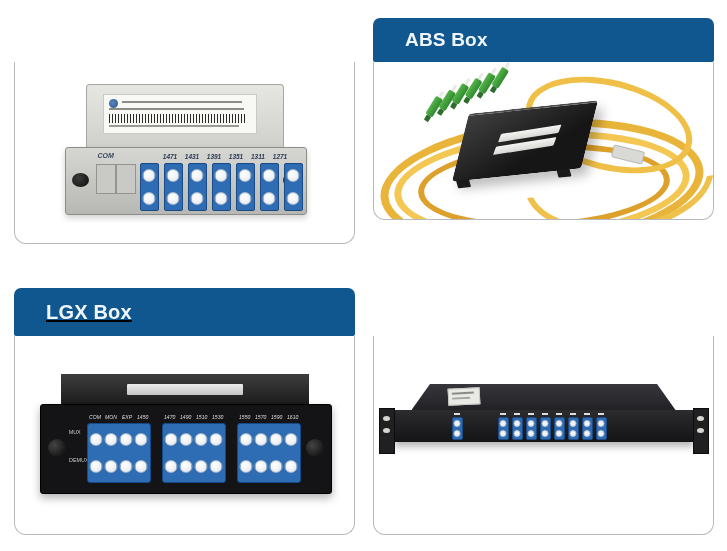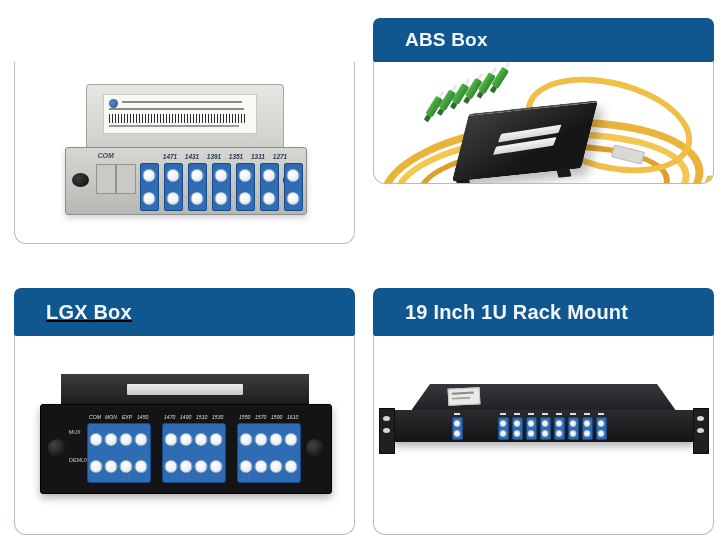--- a/index.html
+++ b/index.html
@@ -17,21 +17,21 @@
   }
   .row2 .card-header{height:48px;font-size:20px;}
   .card-body{
     position:absolute;left:0;right:0;bottom:0;background:#fff;
     border:1px solid var(--panel-border,#b6babe);border-top:none;
     border-radius:0 0 12px 12px;overflow:hidden;
   }
   .card.row1 .card-body{top:44px;}
   .card.row2 .card-body{top:48px;}
   #card-insert{left:14px;top:18px;width:341px;height:226px;}
-  #card-abs{left:373px;top:18px;width:341px;height:166px;}
+  #card-abs{left:373px;top:18px;width:341px;height:202px;}
   #card-lgx{left:14px;top:288px;width:341px;height:247px;text-decoration:underline;}
   #card-rack{left:373px;top:288px;width:341px;height:247px;}
   .photo{position:relative;width:100%;height:100%;}
 
   
   .ib-module{position:absolute;left:50%;top:22px;transform:translateX(-50%);width:240px;}
   .ib-top{
     width:196px;height:62px;margin:0 auto;position:relative;
     background:linear-gradient(#e6e6e2,#cfcfcb);
     border:1px solid #a6a6a2;border-bottom:none;border-radius:4px 4px 0 0;
@@ -326,23 +326,20 @@
               </div>
             </div>
           </div>
         </div>
       </div>
     </div>
   </div>
 </div>
 
 <div class="card row2" id="card-rack">
-  <div class="card-header">
-    <span>19 Inch 1U Rack Mount</span>
-  </div>
   <div class="card-body">
     <div class="photo">
       <div class="rack">
         <div class="rack-top">
           <div class="rack-label"></div>
         </div>
         <div class="rack-front">
           <div class="rack-ear left">
             <div class="ear-hole"></div>
             <div class="ear-hole"></div>

